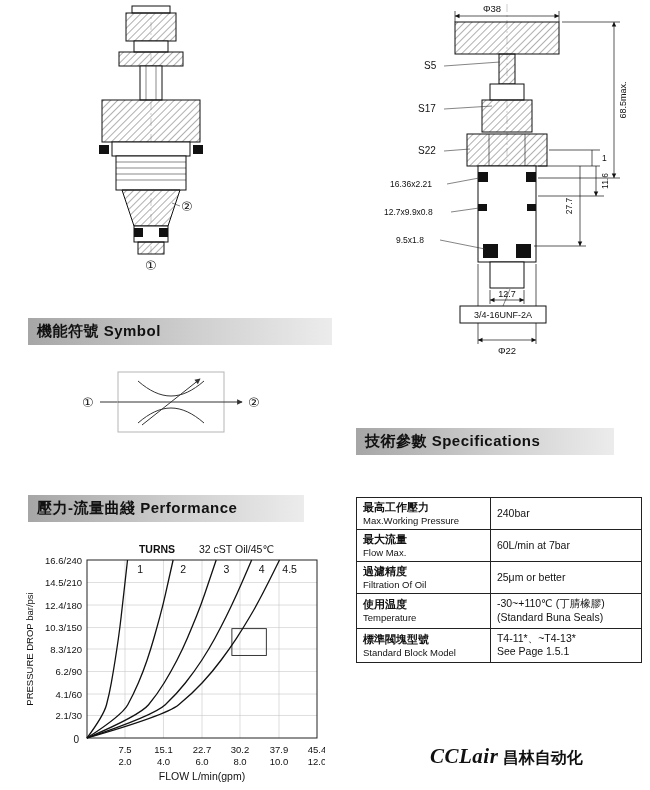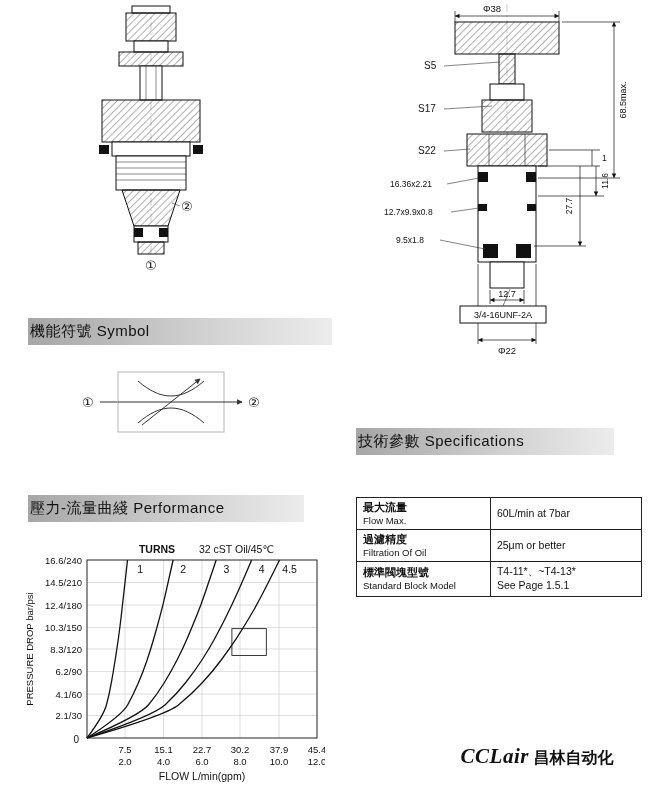--- a/index.html
+++ b/index.html
@@ -1,27 +1,27 @@
 <!DOCTYPE html>
 <html><head>
 <meta charset="utf-8">
 <style>
   *{margin:0;padding:0;box-sizing:border-box}
   html,body{width:650px;height:790px}
   body{background:#fff;position:relative;font-family:"Liberation Sans","DejaVu Sans",sans-serif;color:#111;overflow:hidden}
   .abs{position:absolute}
   svg text{font-family:"Liberation Sans","DejaVu Sans",sans-serif;fill:#111}
-  .hdr{position:absolute;height:27px;background:linear-gradient(90deg,#a6a6a6 0%,#cfcfcf 55%,#ececec 100%);display:flex;align-items:center;padding-left:2px;font-size:15px;font-weight:normal;letter-spacing:.5px}
+  .hdr{position:absolute;height:27px;background:linear-gradient(90deg,#a6a6a6 0%,#cfcfcf 55%,#ececec 100%);display:flex;align-items:center;padding-left:9px;font-size:15px;font-weight:bold;letter-spacing:.5px}
   table.specs{position:absolute;left:356px;top:497px;width:286px;border-collapse:collapse;background:#fff}
   table.specs td{border:1px solid #222;padding:3px 6px;vertical-align:middle}
   table.specs td.p{width:47%}
   .cn{font-size:11px;font-weight:bold;line-height:1.25}
   .en{font-size:9.5px;line-height:1.2}
   td.v div{font-size:10.5px;line-height:1.3}
-  .brand{position:absolute;left:430px;top:744px;width:214px;text-align:center;white-space:nowrap}
+  .brand{position:absolute;left:430px;top:744px;width:214px;text-align:left;white-space:nowrap}
   .brand .en-name{font-size:21px;font-weight:bold;font-style:italic;font-family:"Liberation Serif","DejaVu Serif",serif;letter-spacing:.5px}
   .brand .cn-name{font-size:16px;font-weight:bold}
 </style>
 </head>
 <body>
 
 <svg class="abs" style="left:86px;top:4px" width="136" height="270" viewBox="0 0 136 270">
   <defs>
     <pattern id="hL" width="5" height="5" patternUnits="userSpaceOnUse" patternTransform="rotate(45)">
       <line x1="0" y1="0" x2="0" y2="5" stroke="#3a3a3a" stroke-width="0.8"></line>
@@ -209,36 +209,56 @@
     <path d="M 62 206 Q 128.87224669603523 183.48192771084337 140.27092511013217 172.75903614457832 Q 151.66960352422907 162.03614457831327 160.5352422907489 150.77710843373495 Q 169.40088105726875 139.51807228915663 176.7466960352423 128.25903614457832 Q 184.09251101321587 117 189.91850220264317 106.27710843373495 Q 195.74449339207047 95.55421686746989 201.31718061674007 84.29518072289159 Q 206.88986784140968 73.03614457831327 211.95594713656388 61.777108433734966 Q 217.02202643171807 50.51807228915666 221.83480176211455 39.25903614457833 L 226.64757709251103 28" fill="none" stroke="#111" stroke-width="1.3"></path>
     <text x="236.7797356828194" y="41" text-anchor="middle" font-size="10.5">4</text>
     <path d="M 62 206 Q 140.52422907488986 183.48192771084337 153.69603524229075 172.75903614457832 Q 166.8678414096916 162.03614457831327 177.2533039647577 150.77710843373495 Q 187.63876651982378 139.51807228915663 195.9977973568282 128.25903614457832 Q 204.3568281938326 117 211.44933920704847 106.27710843373495 Q 218.5418502202643 95.55421686746989 225.12775330396477 84.29518072289159 Q 231.71365638766522 73.03614457831327 237.53964757709252 61.777108433734966 Q 243.3656387665198 50.51807228915666 248.9383259911894 39.25903614457833 L 254.51101321585904 28" fill="none" stroke="#111" stroke-width="1.3"></path>
     <text x="264.6431718061674" y="41" text-anchor="middle" font-size="10.5">4.5</text>
   </svg>
 
 <table class="specs">
   <tbody>
     <tr>
       <td class="p">
+          <div class="cn">最高工作壓力</div>
+          <div class="en">Max.Working Pressure</div>
+        </td>
+      <td class="v">
+          <div>240bar</div>
+          <div></div>
+        </td>
+    </tr>
+    <tr>
+      <td class="p">
           <div class="cn">最大流量</div>
           <div class="en">Flow Max.</div>
         </td>
       <td class="v">
           <div>60L/min at 7bar</div>
           <div></div>
         </td>
     </tr>
     <tr>
       <td class="p">
           <div class="cn">過濾精度</div>
           <div class="en">Filtration Of Oil</div>
         </td>
       <td class="v">
           <div>25μm or better</div>
           <div></div>
+        </td>
+    </tr>
+    <tr>
+      <td class="p">
+          <div class="cn">使用温度</div>
+          <div class="en">Temperature</div>
+        </td>
+      <td class="v">
+          <div>-30~+110℃ (丁腈橡膠)</div>
+          <div>(Standard Buna Seals)</div>
         </td>
     </tr>
     <tr>
       <td class="p">
           <div class="cn">標準閥塊型號</div>
           <div class="en">Standard Block Model</div>
         </td>
       <td class="v">
           <div>T4-11*、~T4-13*</div>
           <div>See Page 1.5.1</div>

